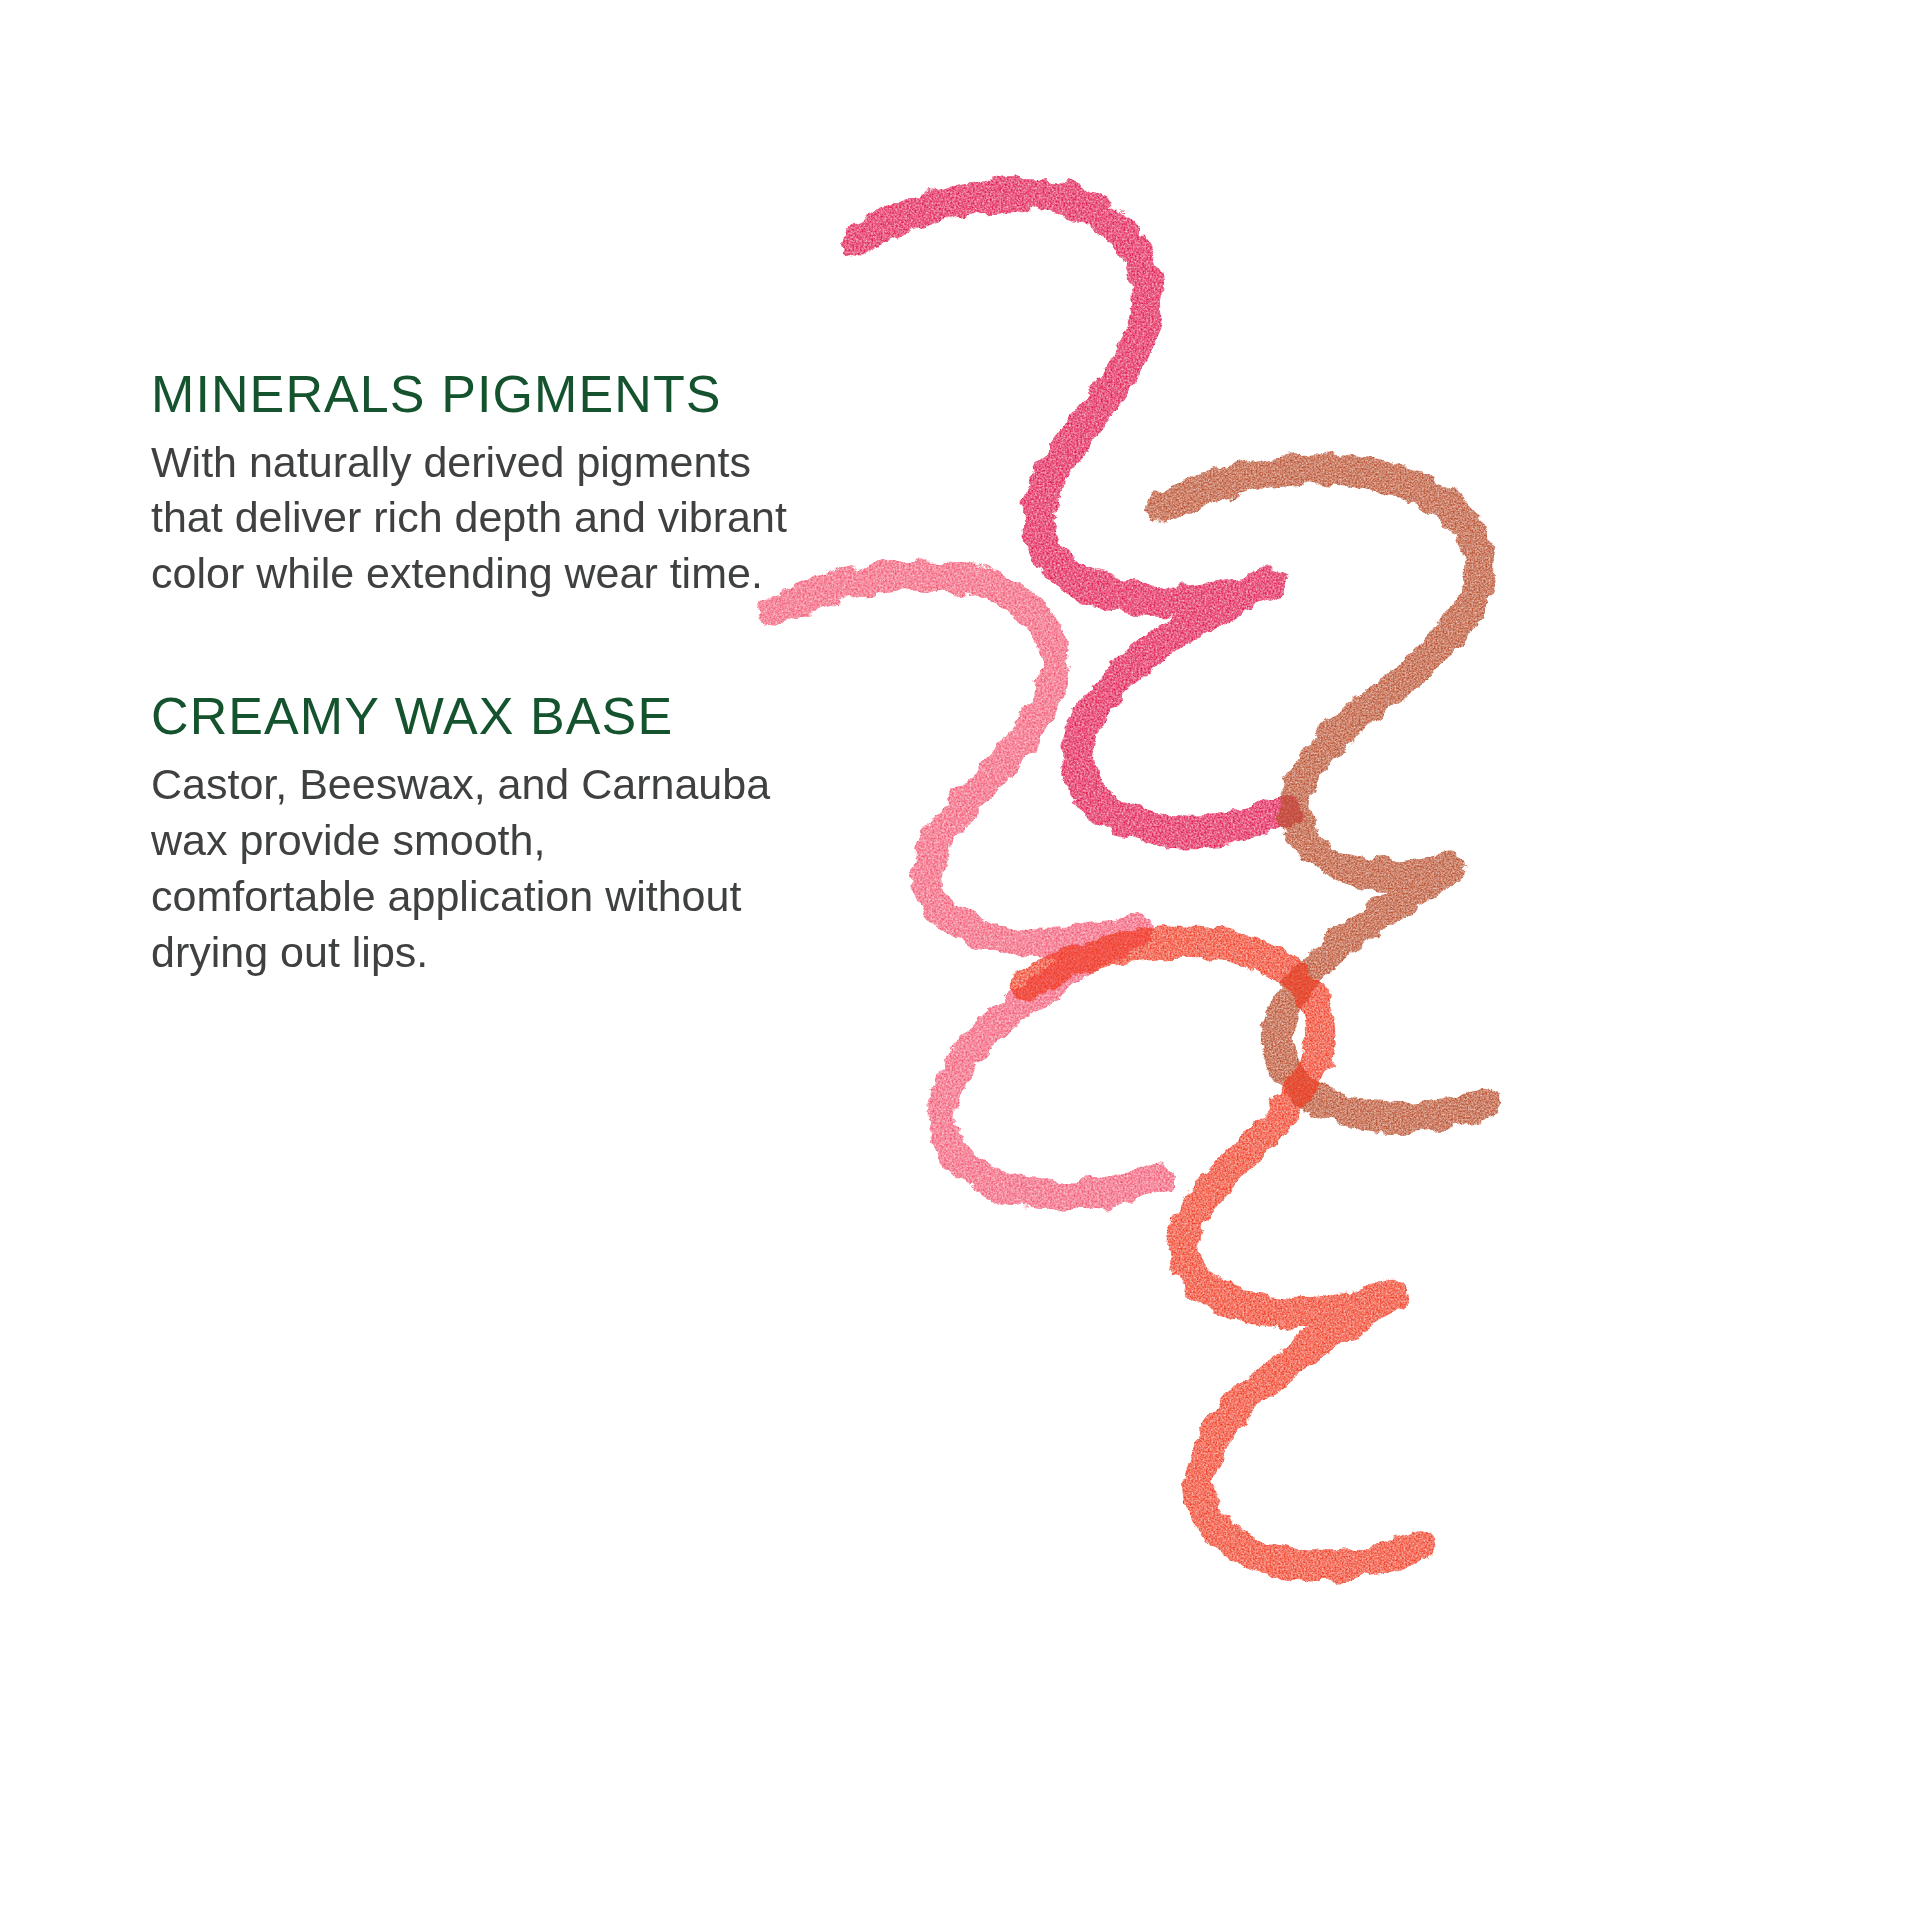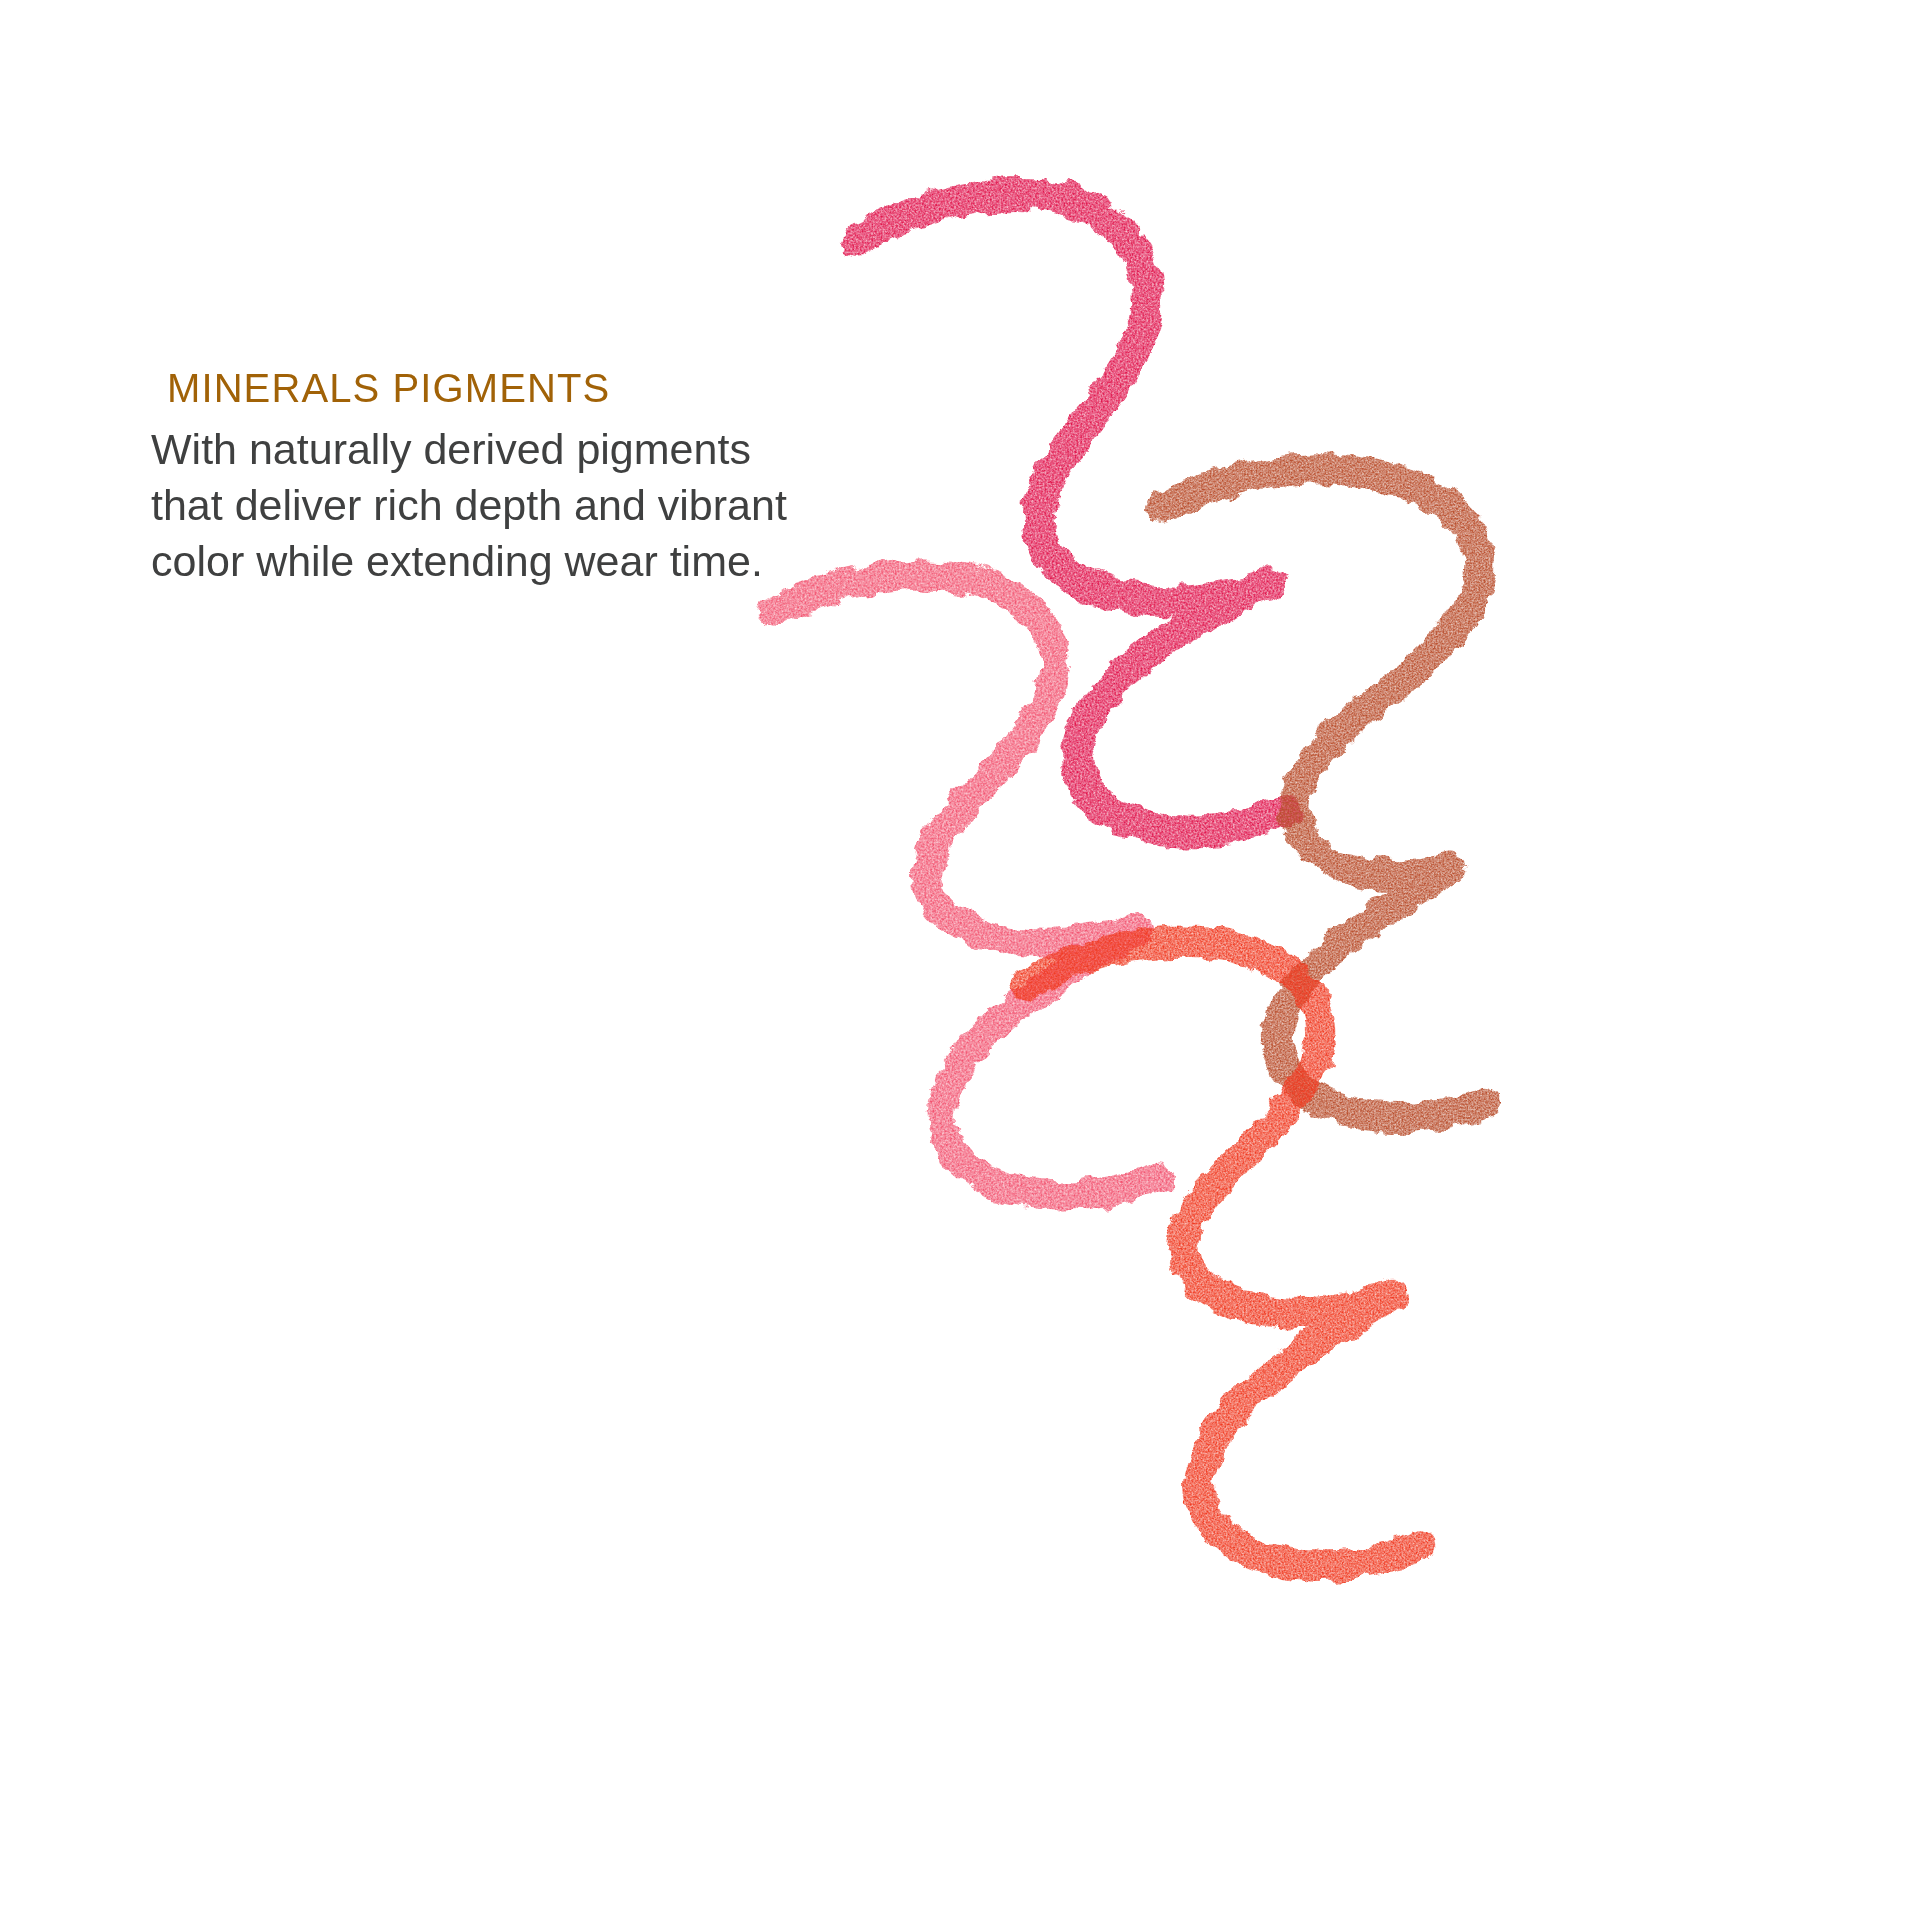--- a/index.html
+++ b/index.html
@@ -17,26 +17,26 @@
     position:absolute;
     left:151px;
     top:367px;
     width:744px;
   }
   .feature{margin-bottom:0;}
   .feature + .feature{margin-top:87px;}
 
   .feature-title{
     font-family:"Liberation Sans", sans-serif;
-    font-size:40px;
+    font-size:52px;
     font-weight:300;
     letter-spacing:1.1px;
-    color:#a16207;
+    color:#14532d;
     line-height:1.05;
-    margin:0 0 13px 16px;
+    margin:0 0 13px 0;
     white-space:nowrap;
     -webkit-font-smoothing:antialiased;
   }
   .feature-body{
     font-family:"Liberation Sans", sans-serif;
     font-size:43px;
     font-weight:400;
     color:#3f4040;
     line-height:1.3;
     margin:0;
@@ -61,20 +61,27 @@
 
   <div class="features">
 
     <div class="feature">
       <h2 class="feature-title">MINERALS PIGMENTS</h2>
       <p class="feature-body">With naturally derived pigments
 that deliver rich depth and vibrant
 color while extending wear time.</p>
     </div>
 
+    <div class="feature">
+      <h2 class="feature-title">CREAMY WAX BASE</h2>
+      <p class="feature-body">Castor, Beeswax, and Carnauba
+wax provide smooth,
+comfortable application without
+drying out lips.</p>
+    </div>
 
     <div class="feature">
     </div>
 
   </div>
 
   <div class="swatches">
     <svg viewBox="0 0 1000 1700" preserveAspectRatio="xMidYMid meet">
       <defs>
 

